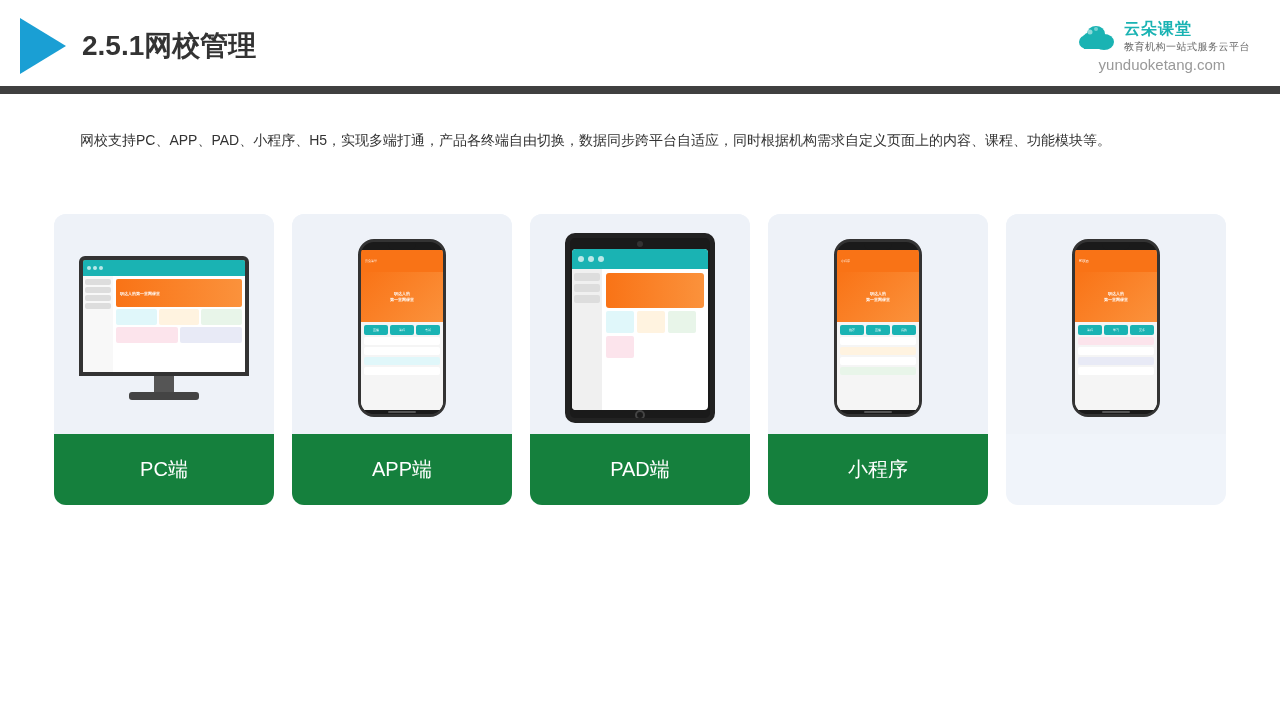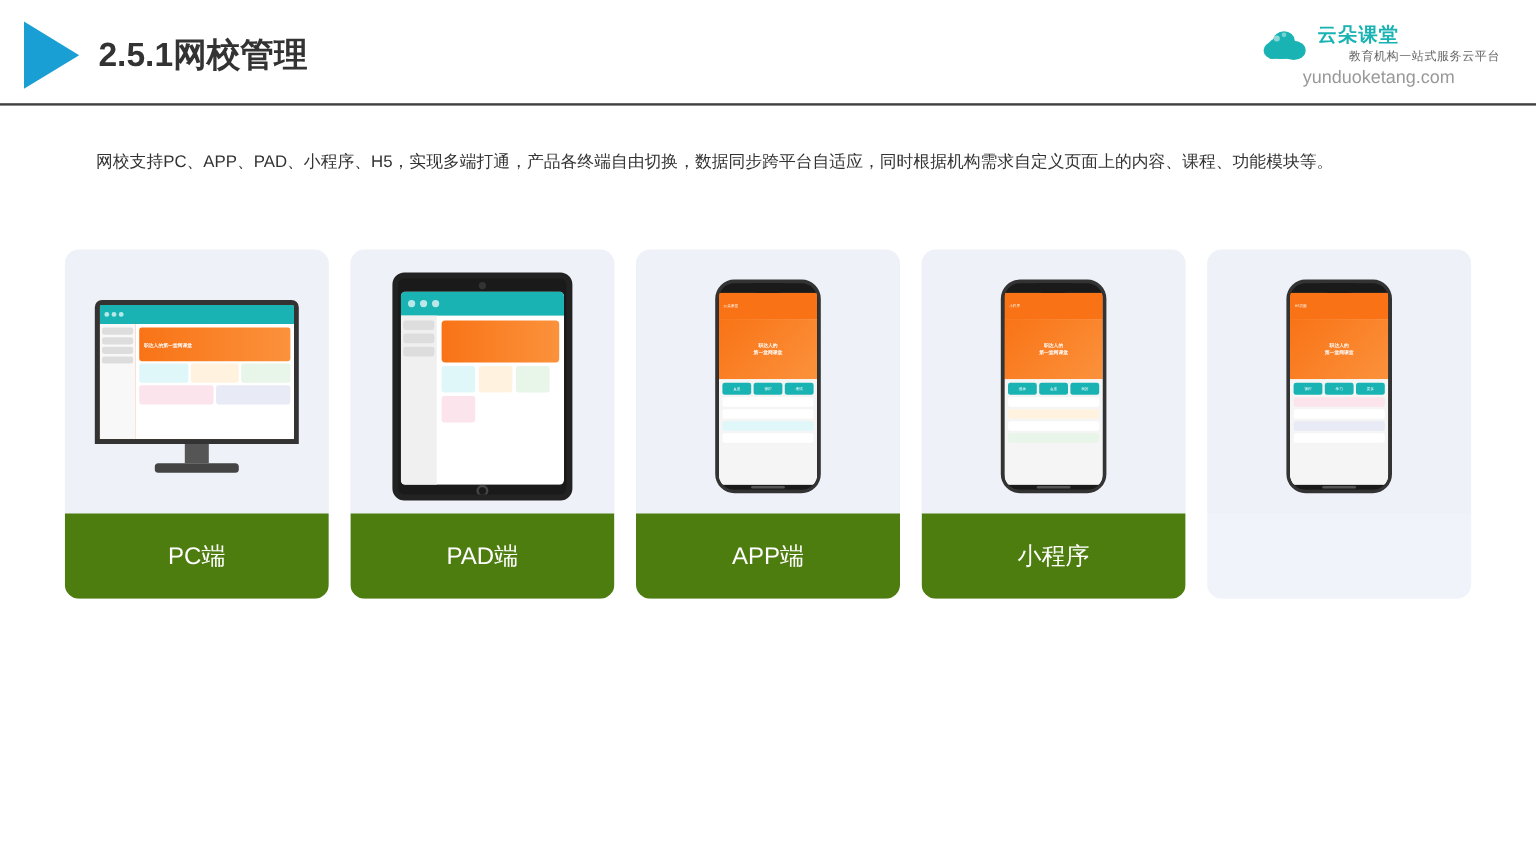--- a/index.html
+++ b/index.html
@@ -10,21 +10,21 @@
       font-family: 'Microsoft YaHei', 'PingFang SC', sans-serif;
       overflow: hidden;
     }
 
     
     .header {
       display: flex;
       align-items: center;
       justify-content: space-between;
       padding: 18px 30px 12px 20px;
-      border-bottom: 2px solid #404040;
+      border-bottom: 8px solid #404040;
     }
     .header-left {
       display: flex;
       align-items: center;
       gap: 16px;
     }
     .logo-triangle {
       width: 0;
       height: 0;
       border-top: 28px solid transparent;
@@ -57,21 +57,20 @@
     .brand-name {
       font-size: 16px;
       color: #1ab3b3;
       font-weight: bold;
       letter-spacing: 1px;
     }
     .brand-tagline {
       font-size: 10px;
       color: #666;
       letter-spacing: 0.5px;
-      margin-left: 26px;
     }
     .brand-url {
       font-size: 15px;
       color: #999;
       margin-top: 2px;
     }
 
     
     .description {
       padding: 32px 80px 20px 80px;
@@ -101,21 +100,21 @@
     .card-image-area {
       height: 220px;
       display: flex;
       align-items: center;
       justify-content: center;
       padding: 16px 12px 8px;
       background: #eef2f8;
     }
 
     .card-label {
-      background: #4d7c0f;
+      background: #15803d;
       color: #fff;
       text-align: center;
       font-size: 20px;
       font-weight: 500;
       padding: 22px 10px;
       border-radius: 0 0 8px 8px;
     }
 
     
     
@@ -480,20 +479,53 @@
         </div>
         <div class="monitor-stand-top"></div>
         <div class="monitor-stand-base"></div>
       </div>
     </div>
     <div class="card-label">PC端</div>
   </div>
 
   <div class="card">
     <div class="card-image-area">
+      <div class="phone-mockup">
+        <div class="phone-notch"></div>
+        <div class="phone-screen">
+          <div class="phone-screen-inner">
+            <div class="phone-header-bar">
+              <span style="font-size:3px;color:#fff;">云朵课堂</span>
+            </div>
+            <div class="phone-hero">
+              <div class="phone-hero-text">职达人的<br>第一堂网课堂</div>
+            </div>
+            <div class="phone-content">
+              <div class="phone-nav-row">
+                <div class="phone-nav-item">直播</div>
+                <div class="phone-nav-item">课程</div>
+                <div class="phone-nav-item">考试</div>
+              </div>
+              <div class="phone-list-item"></div>
+              <div class="phone-list-item"></div>
+              <div class="phone-list-item" style="background:#e0f7fa;"></div>
+              <div class="phone-list-item"></div>
+            </div>
+          </div>
+        </div>
+        <div class="phone-home-indicator">
+          <div class="phone-home-bar"></div>
+        </div>
+      </div>
+    </div>
+    <div class="card-label">APP端</div>
+  </div>
+
+  <div class="card">
+    <div class="card-image-area">
       <div class="tablet-mockup">
         <div class="tablet-camera"></div>
         <div class="tablet-screen">
           <div class="tablet-screen-inner">
             <div class="tablet-header">
               <div class="tablet-header-dot"></div>
               <div class="tablet-header-dot"></div>
               <div class="tablet-header-dot"></div>
             </div>
             <div class="tablet-body">
@@ -522,53 +554,20 @@
     <div class="card-label">PAD端</div>
   </div>
 
   <div class="card">
     <div class="card-image-area">
       <div class="phone-mockup">
         <div class="phone-notch"></div>
         <div class="phone-screen">
           <div class="phone-screen-inner">
             <div class="phone-header-bar">
-              <span style="font-size:3px;color:#fff;">云朵课堂</span>
-            </div>
-            <div class="phone-hero">
-              <div class="phone-hero-text">职达人的<br>第一堂网课堂</div>
-            </div>
-            <div class="phone-content">
-              <div class="phone-nav-row">
-                <div class="phone-nav-item">直播</div>
-                <div class="phone-nav-item">课程</div>
-                <div class="phone-nav-item">考试</div>
-              </div>
-              <div class="phone-list-item"></div>
-              <div class="phone-list-item"></div>
-              <div class="phone-list-item" style="background:#e0f7fa;"></div>
-              <div class="phone-list-item"></div>
-            </div>
-          </div>
-        </div>
-        <div class="phone-home-indicator">
-          <div class="phone-home-bar"></div>
-        </div>
-      </div>
-    </div>
-    <div class="card-label">APP端</div>
-  </div>
-
-  <div class="card">
-    <div class="card-image-area">
-      <div class="phone-mockup">
-        <div class="phone-notch"></div>
-        <div class="phone-screen">
-          <div class="phone-screen-inner">
-            <div class="phone-header-bar">
               <span style="font-size:3px;color:#fff;">小程序</span>
             </div>
             <div class="phone-hero">
               <div class="phone-hero-text">职达人的<br>第一堂网课堂</div>
             </div>
             <div class="phone-content">
               <div class="phone-nav-row">
                 <div class="phone-nav-item">推荐</div>
                 <div class="phone-nav-item">直播</div>
                 <div class="phone-nav-item">我的</div>

